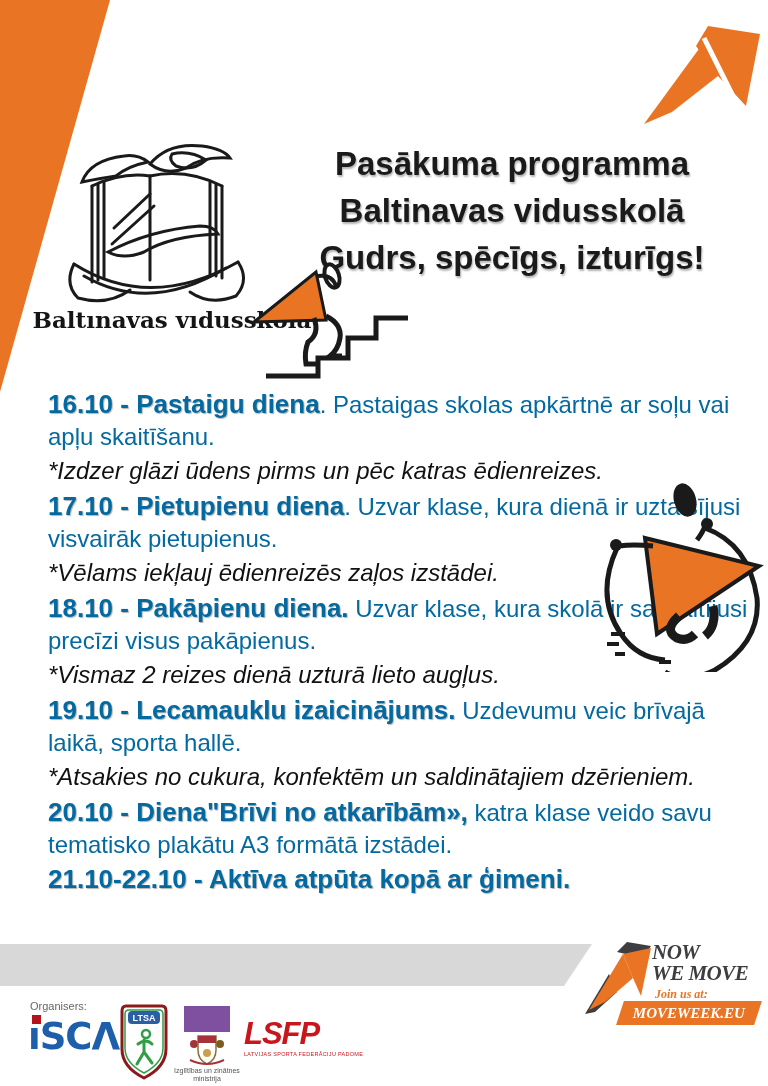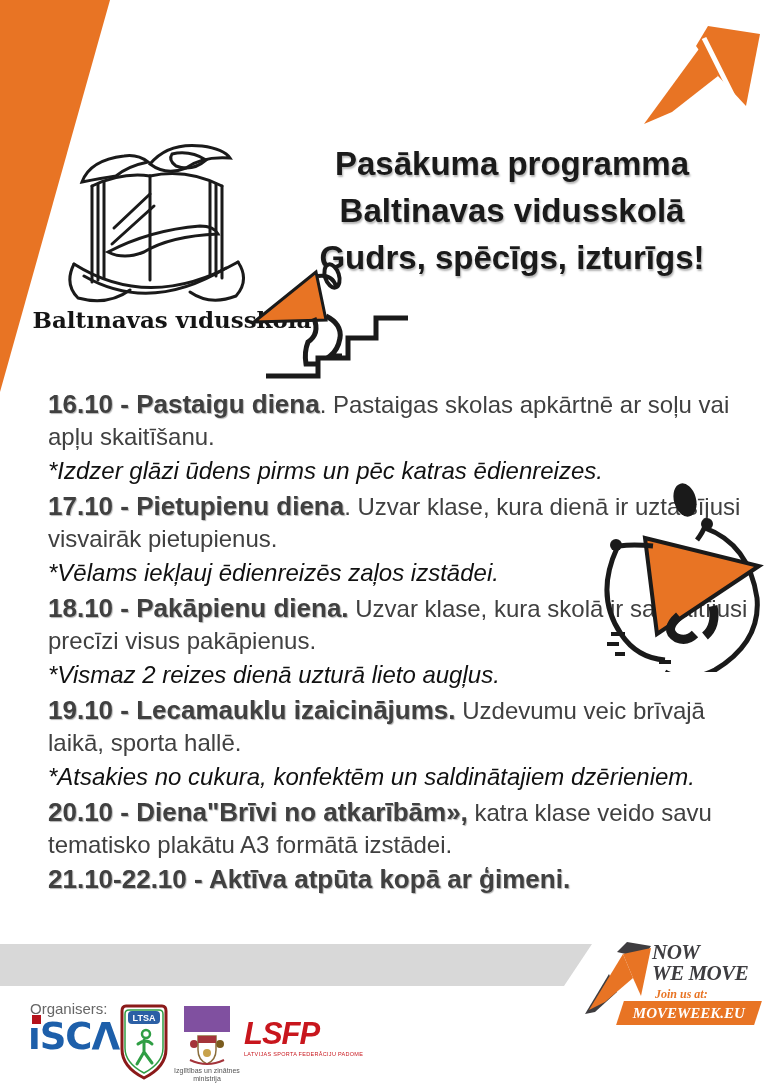--- a/index.html
+++ b/index.html
@@ -33,21 +33,21 @@
   .heading-block {
     position:absolute; left:262px; top:140px; width:500px; text-align:center;
     font-weight:bold; font-size:33px; line-height:47px; color:#1a1a1a;
     text-shadow:1px 2px 2px rgba(0,0,0,0.3);
   }
   
   .stairs-figure { position:absolute; left:238px; top:260px; width:175px; height:134px; }
   .skip-figure   { position:absolute; left:601px; top:466px; width:167px; height:206px; }
   
   .schedule { position:absolute; left:48px; top:388px; width:700px; }
-  .entry    { font-size:24px; line-height:32px; margin:0 0 2px 0; color:#404040; }
+  .entry    { font-size:24px; line-height:32px; margin:0 0 2px 0; color:#0369a1; }
   .entry .eh{ font-weight:bold; font-size:26px; text-shadow:1px 1px 1px rgba(0,0,0,0.3); }
   .tip      { font-style:italic; font-size:24px; line-height:32px; margin:0 0 3px 0; color:#111; }
   .entry.last .eh { font-size:26px;margin-top:20px; }
   
   .gray-bar {
     position:absolute; left:0; top:944px; width:592px; height:42px;
     background:#D8D8D8;
     clip-path:polygon(0 0, 100% 0, calc(100% - 28px) 100%, 0 100%);
   }
   .nwm { position:absolute; left:580px; top:934px; width:185px; height:100px;font-family:Liberation Serif, serif; }
@@ -64,21 +64,21 @@
   }
   .nwm-band {
     position:absolute; left:40px; top:67px; width:138px; height:24px;
     background:#E87424; transform:skewX(-18deg);
     display:flex; align-items:center; justify-content:center;
   }
   .nwm-band span {
     transform:skewX(18deg); color:#fff; font-style:italic; font-weight:bold; font-size:15px;
     white-space:nowrap;
   }
-  .organisers-label { position:absolute; left:30px; top:1000px; font-size:15px; color:#666; }
+  .organisers-label { position:absolute; left:30px; top:1000px; font-size:11px; color:#666; }
   
   .isca { position:absolute; left:28px; top:1012px; width:100px; height:52px; }
   .isca .dot { position:absolute; left:4px; top:3px; width:9px; height:9px; background:#B5121B; }
   .isca .txt {
     position:absolute; left:0; top:0; font-family:"DejaVu Sans", sans-serif;
     font-weight:bold; font-size:37px; line-height:50px; color:#1D5FAA; letter-spacing:-1px;
   }
   
   .ltsa { position:absolute; left:120px; top:1004px; width:48px; height:76px; }
   

